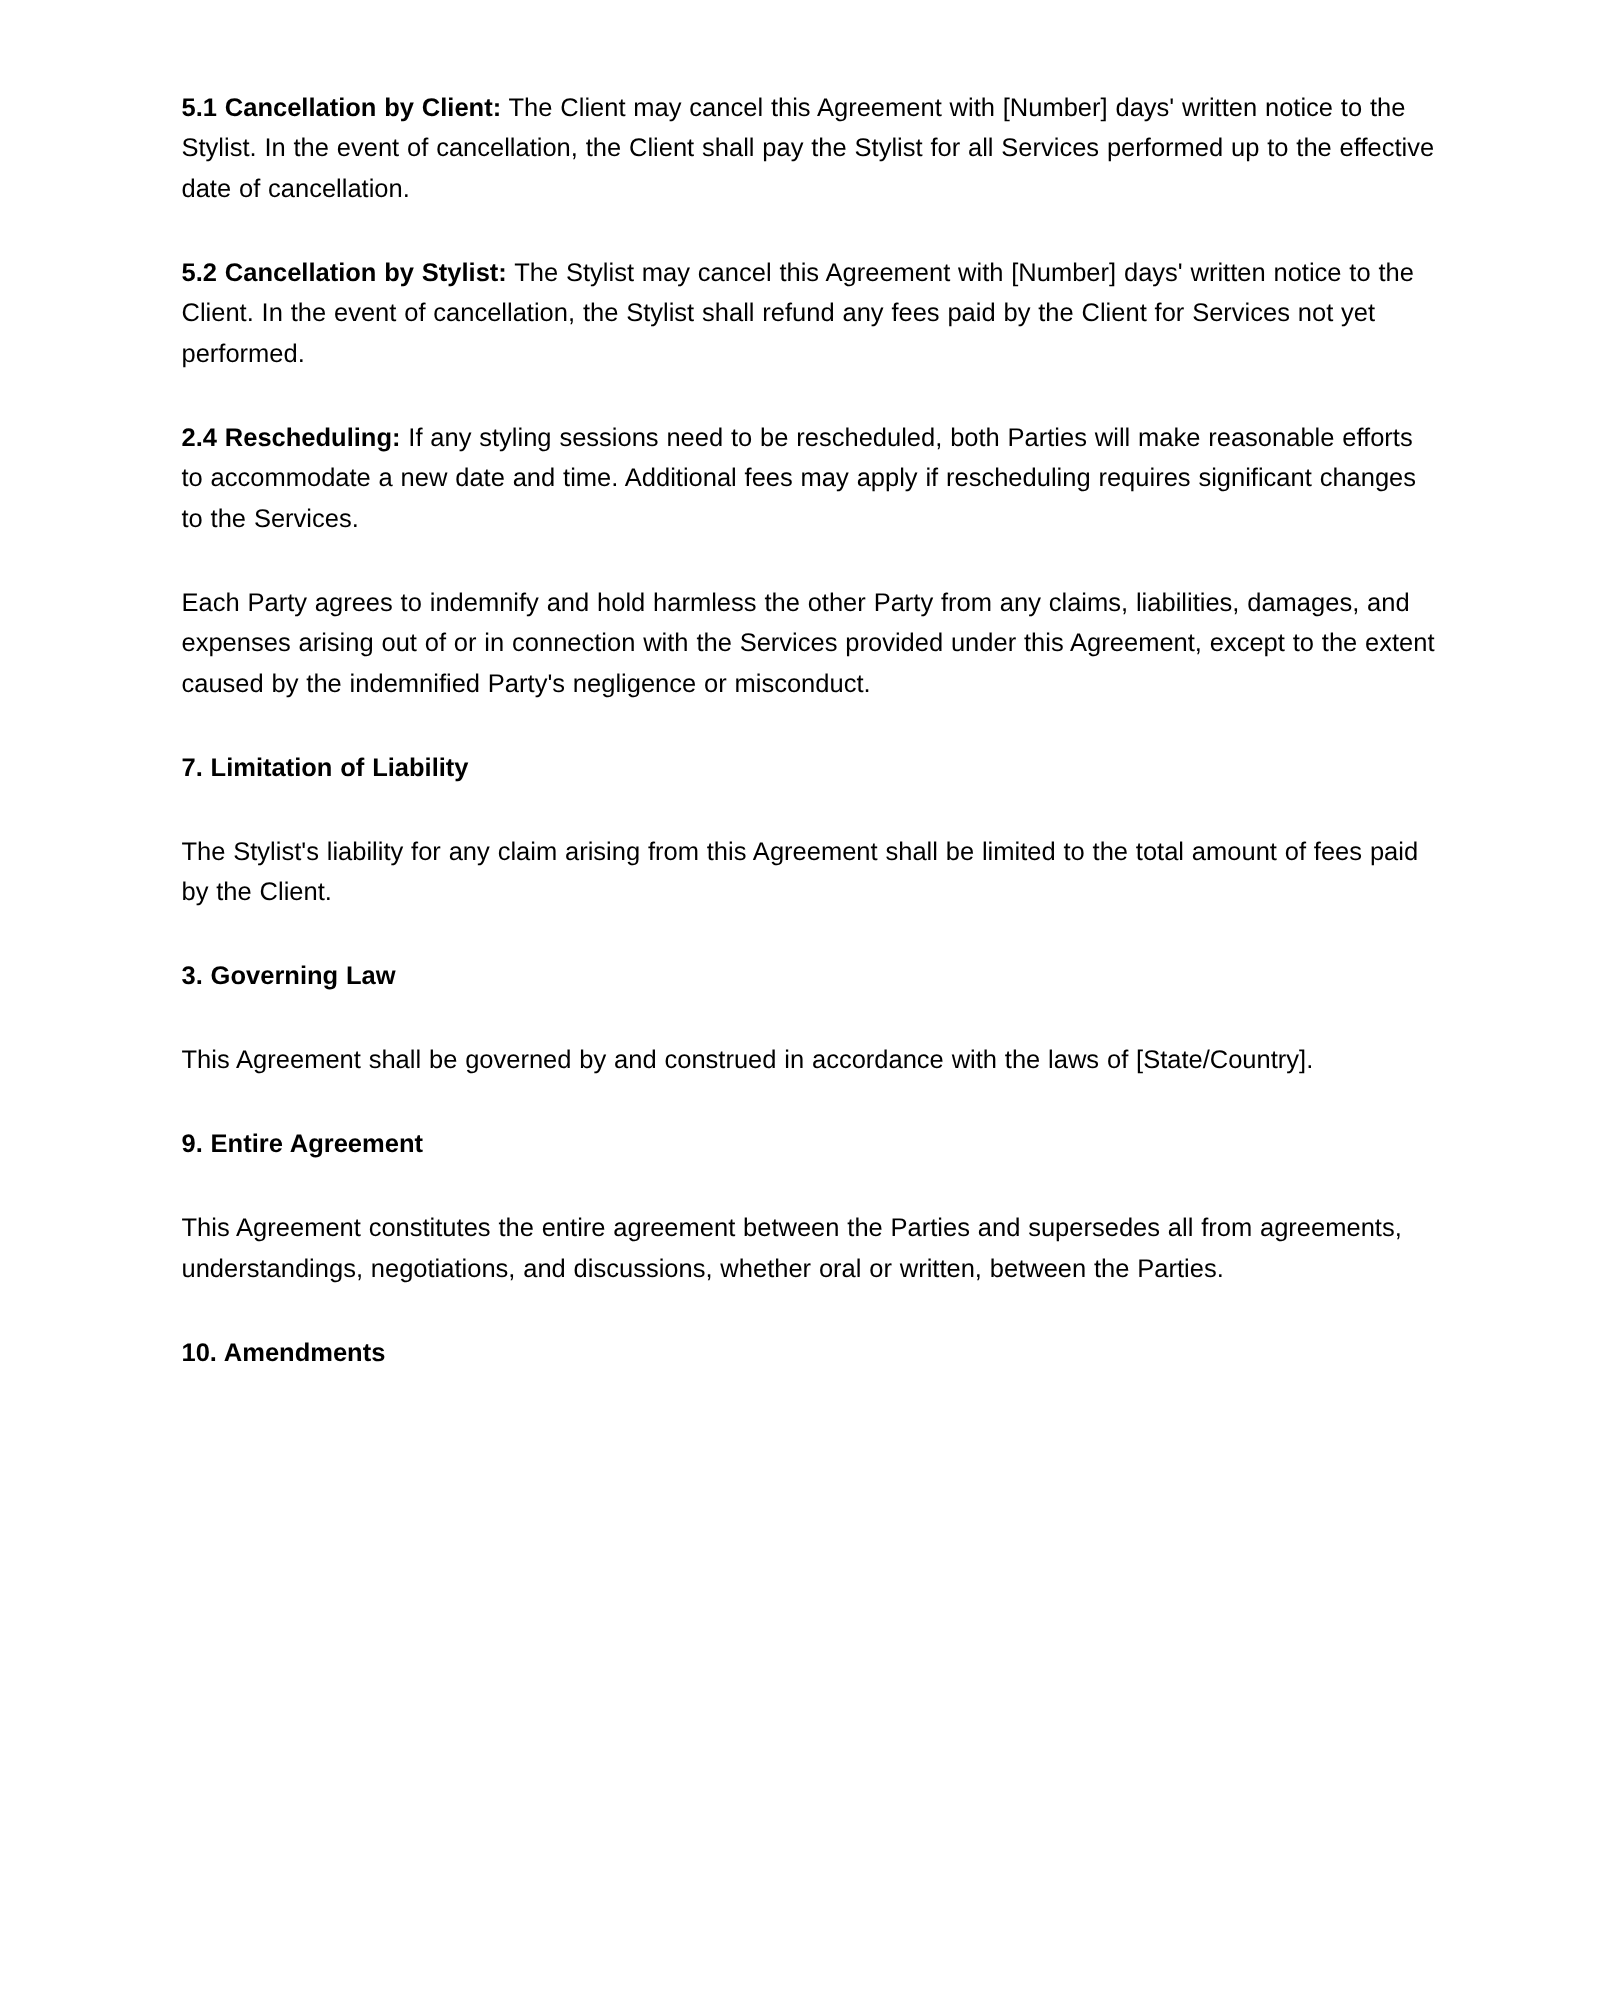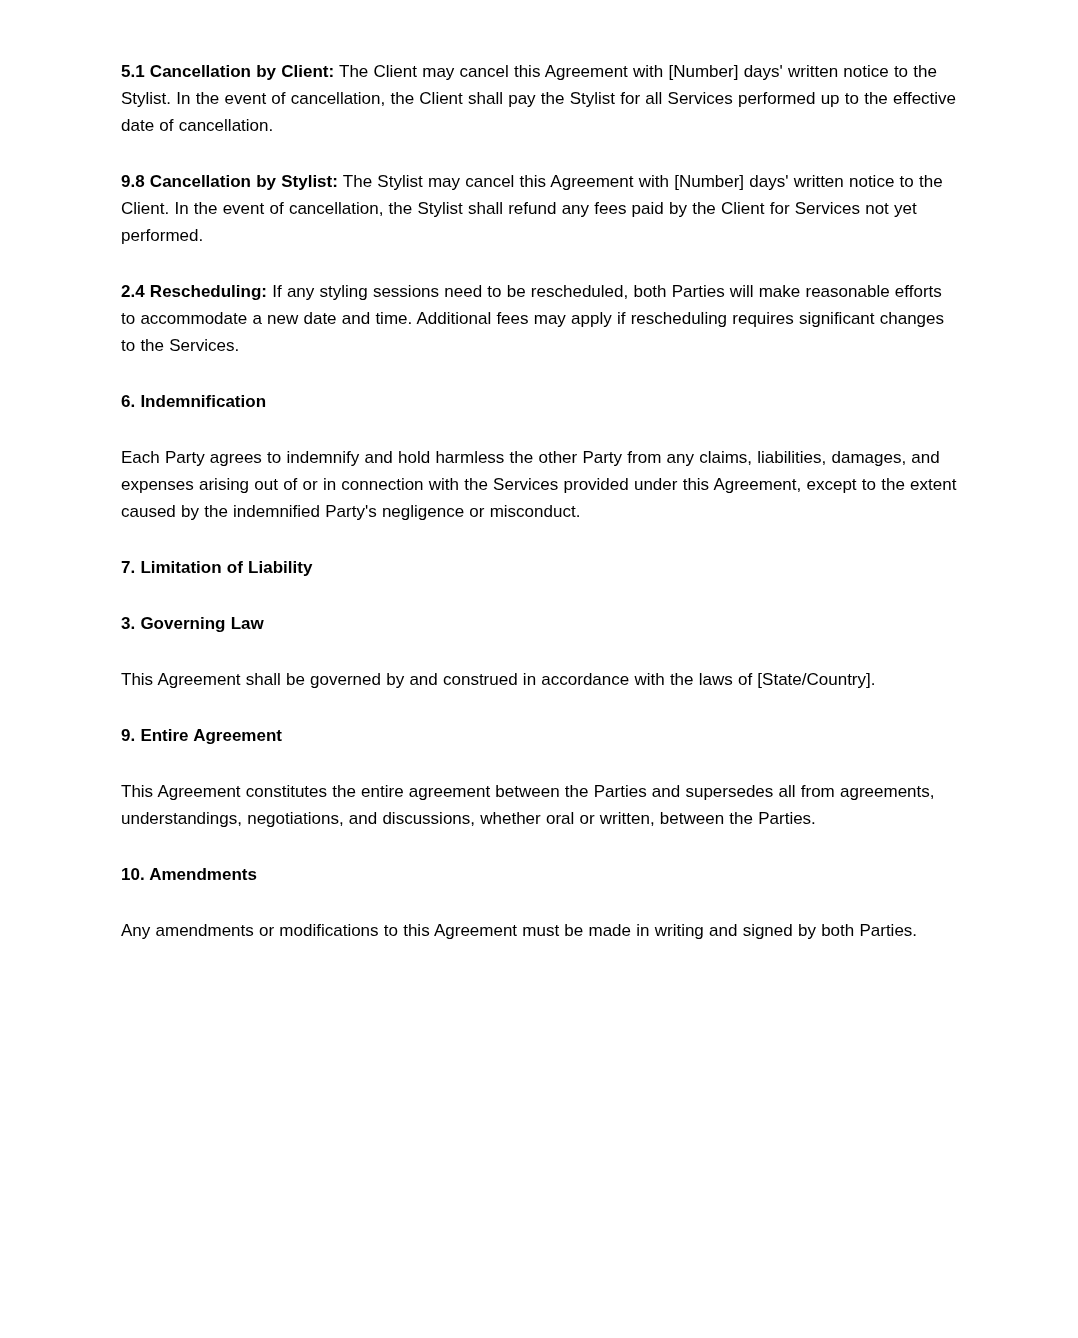--- a/index.html
+++ b/index.html
@@ -41,39 +41,38 @@
   }
 </style>
 </head>
 <body>
 
 <div class="page">
   <div class="doc">
 
     <p><strong>5.1 Cancellation by Client:</strong><span> The Client may cancel this Agreement with [Number] days' written notice to the Stylist. In the event of cancellation, the Client shall pay the Stylist for all Services performed up to the effective date of cancellation.</span></p>
 
-    <p><strong>9.8 Cancellation by Stylist:</strong><span> The Stylist may cancel this Agreement with [Number] days' written notice to the Client. In the event of cancellation, the Stylist shall refund any fees paid by the Client for Services not yet performed.</span></p>
+    <p><strong>5.2 Cancellation by Stylist:</strong><span> The Stylist may cancel this Agreement with [Number] days' written notice to the Client. In the event of cancellation, the Stylist shall refund any fees paid by the Client for Services not yet performed.</span></p>
 
     <p><strong>2.4 Rescheduling:</strong><span> If any styling sessions need to be rescheduled, both Parties will make reasonable efforts to accommodate a new date and time. Additional fees may apply if rescheduling requires significant changes to the Services.</span></p>
 
-    <p class="heading"><span>6. Indemnification</span></p>
 
     <p><span>Each Party agrees to indemnify and hold harmless the other Party from any claims, liabilities, damages, and expenses arising out of or in connection with the Services provided under this Agreement, except to the extent caused by the indemnified Party's negligence or misconduct.</span></p>
 
     <p class="heading"><span>7. Limitation of Liability</span></p>
 
+    <p><span>The Stylist's liability for any claim arising from this Agreement shall be limited to the total amount of fees paid by the Client.</span></p>
 
     <p class="heading"><span>3. Governing Law</span></p>
 
     <p><span>This Agreement shall be governed by and construed in accordance with the laws of [State/Country].</span></p>
 
     <p class="heading"><span>9. Entire Agreement</span></p>
 
     <p><span>This Agreement constitutes the entire agreement between the Parties and supersedes all from agreements, understandings, negotiations, and discussions, whether oral or written, between the Parties.</span></p>
 
     <p class="heading"><span>10. Amendments</span></p>
 
-    <p><span>Any amendments or modifications to this Agreement must be made in writing and signed by both Parties.</span></p>
 
   </div>
 
   <div class="footer">3</div>
 </div>
 
 </body></html>

